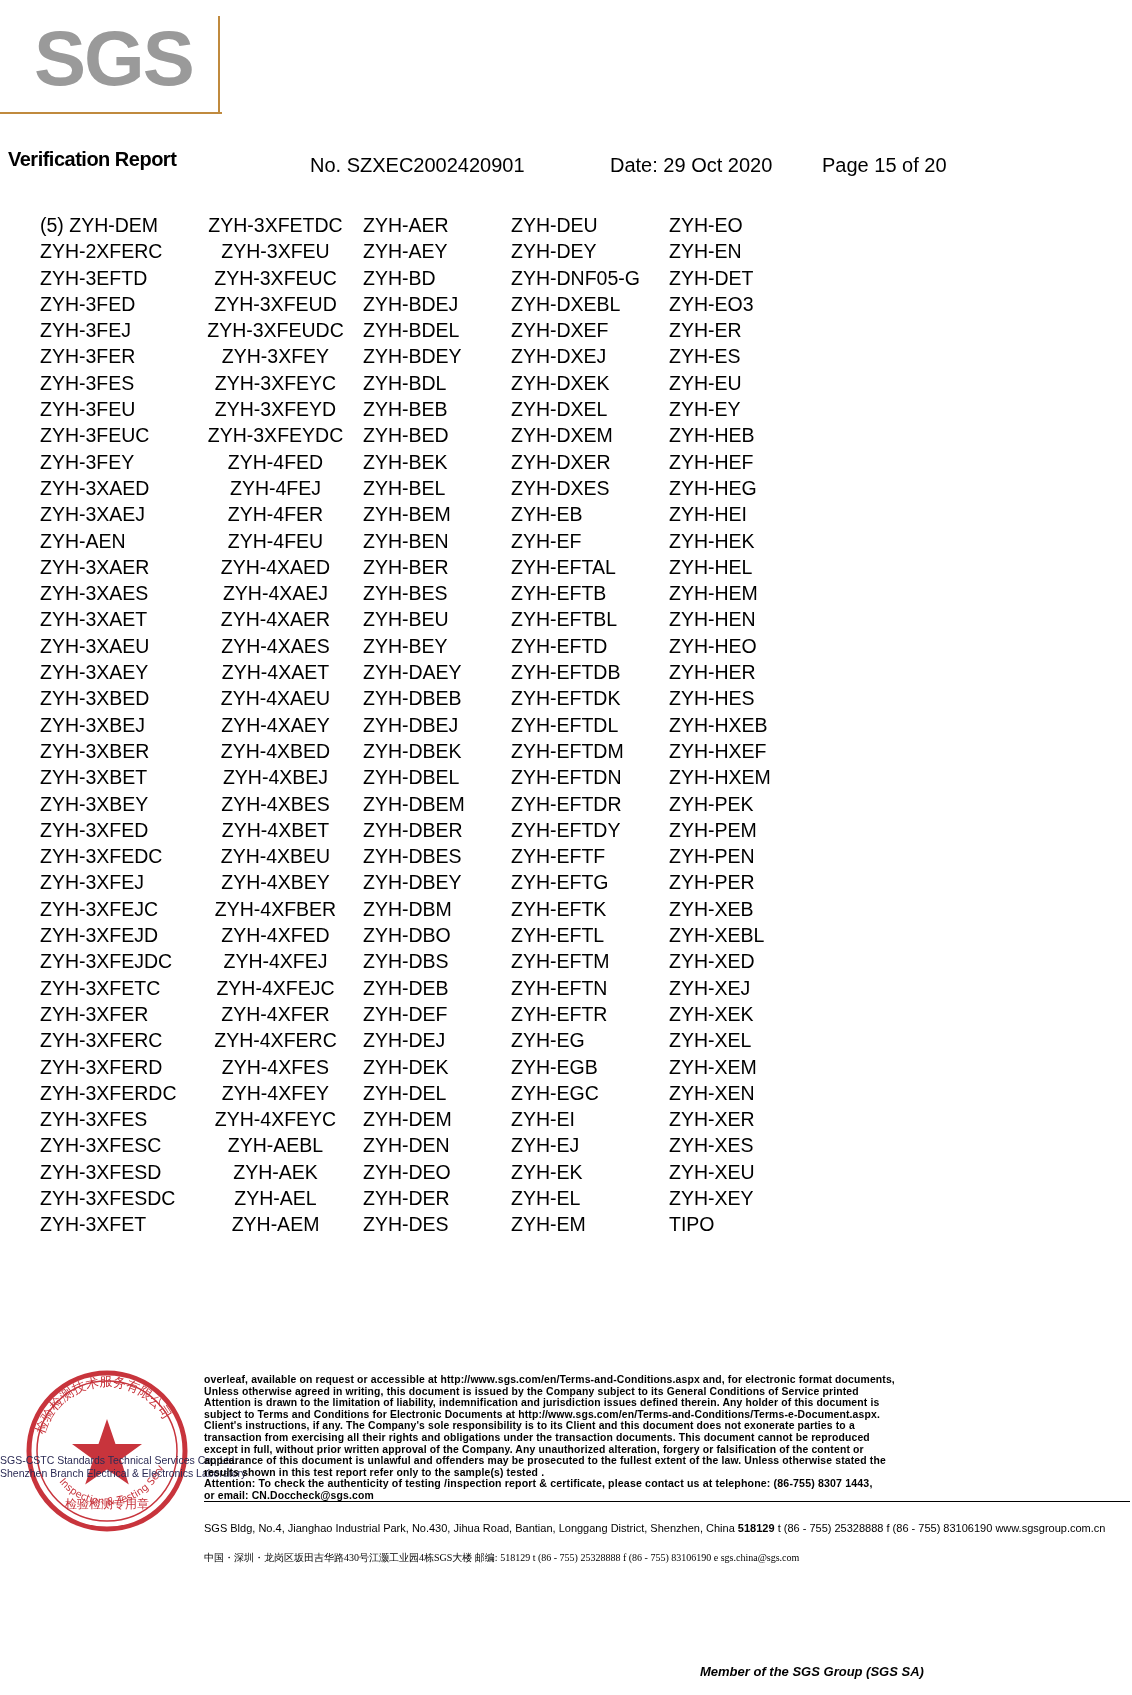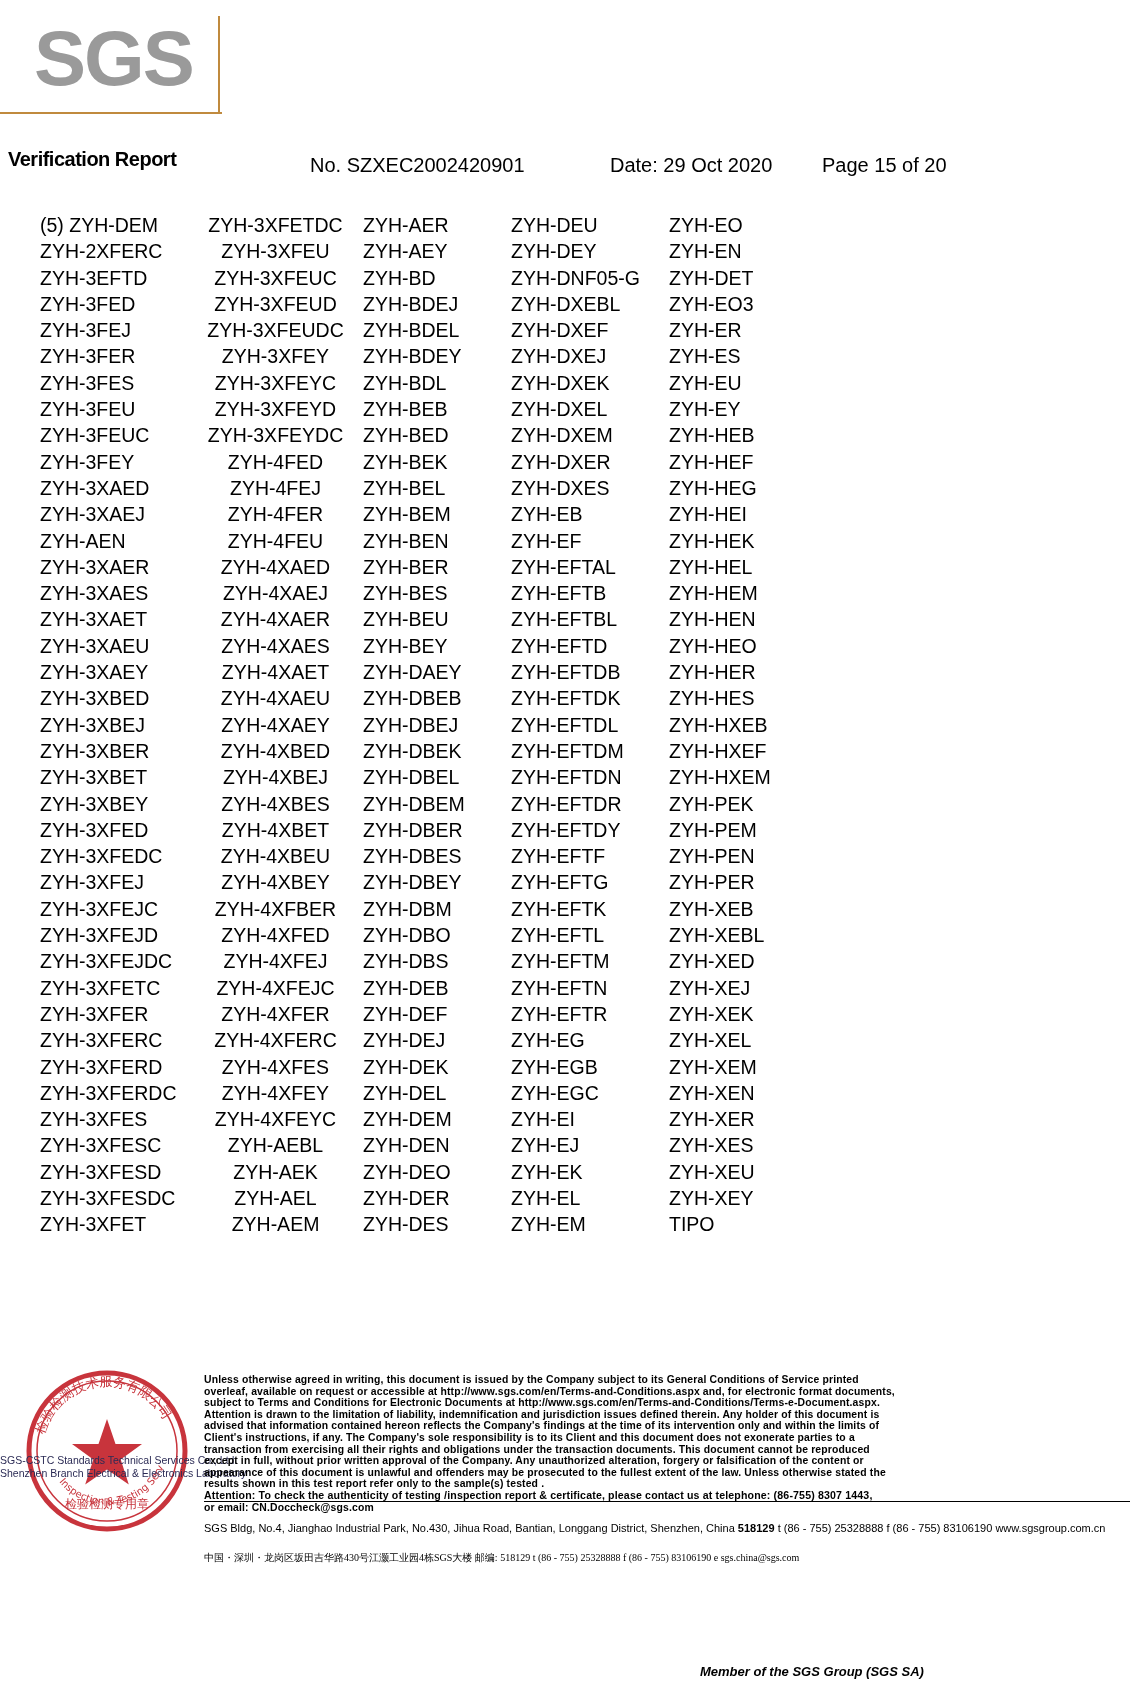--- a/index.html
+++ b/index.html
@@ -251,25 +251,24 @@
     <text x="89" y="146" text-anchor="middle" font-family="DejaVu Sans, sans-serif" font-size="12" fill="#c8343c">检验检测专用章</text>
   </svg>
 </div>
 
 <div class="footer-left">
   <div>SGS-CSTC Standards Technical Services Co., Ltd.</div>
   <div>Shenzhen Branch Electrical &amp; Electronics Laboratory</div>
 </div>
 
 <div class="footer-text" id="footer-terms">
+    <p>overleaf, available on request or accessible at http://www.sgs.com/en/Terms-and-Conditions.aspx and, for electronic format documents,</p>
     <p>Unless otherwise agreed in writing, this document is issued by the Company subject to its General Conditions of Service printed</p>
-    <p>overleaf, available on request or accessible at http://www.sgs.com/en/Terms-and-Conditions.aspx and, for electronic format documents,</p>
+    <p>Attention is drawn to the limitation of liability, indemnification and jurisdiction issues defined therein. Any holder of this document is</p>
     <p>subject to Terms and Conditions for Electronic Documents at http://www.sgs.com/en/Terms-and-Conditions/Terms-e-Document.aspx.</p>
-    <p>Attention is drawn to the limitation of liability, indemnification and jurisdiction issues defined therein. Any holder of this document is</p>
-    <p>advised that information contained hereon reflects the Company's findings at the time of its intervention only and within the limits of</p>
     <p>Client's instructions, if any. The Company's sole responsibility is to its Client and this document does not exonerate parties to a</p>
     <p>transaction from exercising all their rights and obligations under the transaction documents. This document cannot be reproduced</p>
     <p>except in full, without prior written approval of the Company. Any unauthorized alteration, forgery or falsification of the content or</p>
     <p>appearance of this document is unlawful and offenders may be prosecuted to the fullest extent of the law. Unless otherwise stated the</p>
     <p>results shown in this test report refer only to the sample(s) tested .</p>
     <p class="footer-attn">Attention: To check the authenticity of testing /inspection report &amp; certificate, please contact us at telephone: (86-755) 8307 1443,</p>
     <p>or email: CN.Doccheck@sgs.com</p>
   </div>
 
 <div class="footer-divider"></div>

